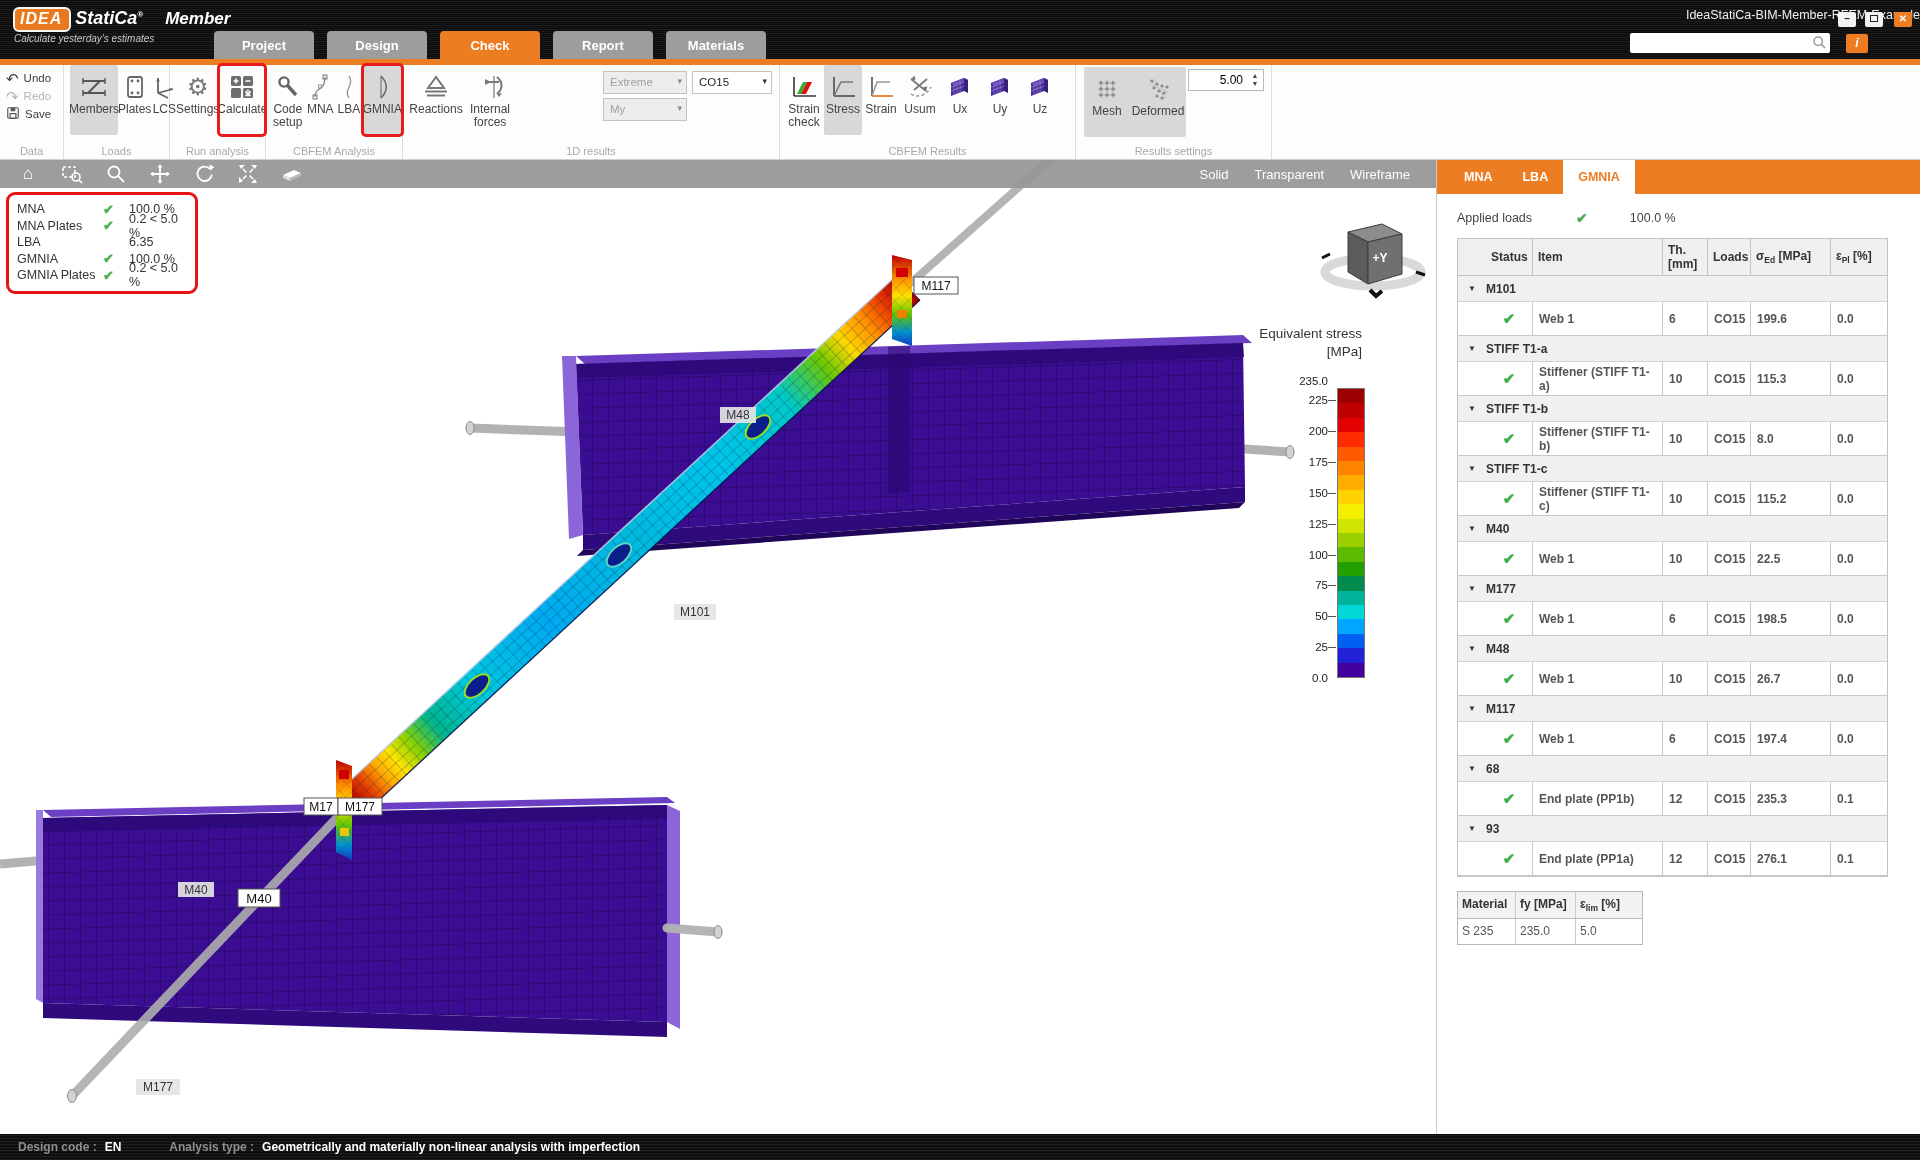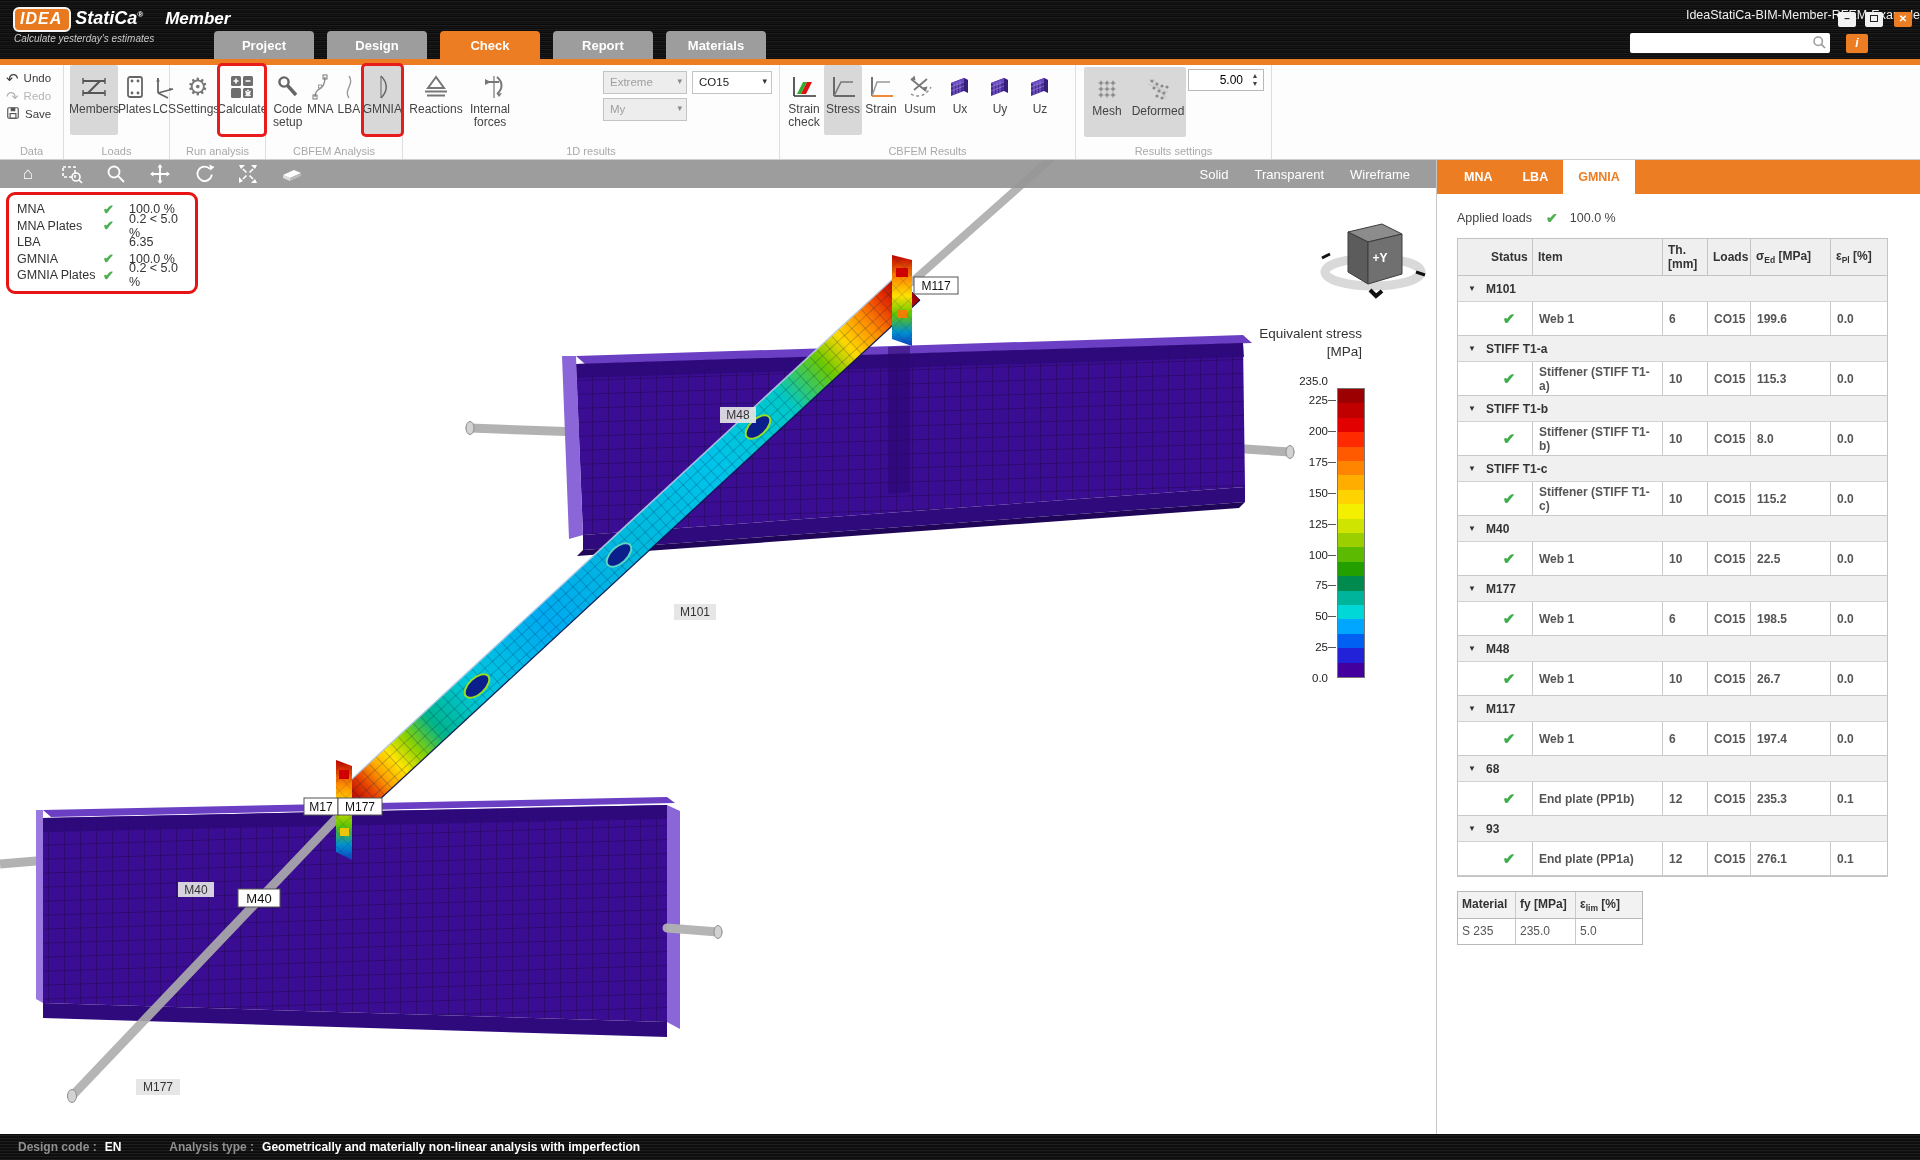--- a/index.html
+++ b/index.html
@@ -84,21 +84,21 @@
   .lg-tick { position:absolute; right:62px; width:46px; text-align:right; font-size:11.5px; color:#222; }
   .lg-dash { position:absolute; left:88px; width:8px; height:1px; background:#555; }
 
   .navcube { position:absolute; left:1318px; top:50px; z-index:2; }
 
   
   .panel { position:absolute; left:1436px; top:0; right:0; height:100%; background:#fff; border-left:1px solid #c8c8c8; }
   .panel-tabs { height:34px; background:#ed7d23; display:flex; align-items:stretch; padding-left:12px; }
   .ptab { color:#fff; font-size:12.5px; font-weight:bold; padding:0 15px; display:flex; align-items:center; cursor:pointer; }
   .ptab.active { background:#fff; color:#ed7d23; }
-  .applied { display:flex; align-items:center; padding:16px 0 12px 20px; font-size:12.5px; color:#444; }
+  .applied { display:flex; align-items:center; padding:16px 0 12px 20px; font-size:12.5px; color:#444;gap:30px; }
   .applied .chk { color:#4caf50; font-weight:bold; font-size:14px; margin:0 12px 0 14px; }
   .rtable { margin-left:20px; width:431px; font-size:12px; color:#333; border:1px solid #c3c3c3; }
   .rt-head { display:grid; grid-template-columns:28px 47px 130px 45px 43px 80px 58px; background:#efefef;
     font-weight:bold; border-bottom:1px solid #c3c3c3; }
   .rt-head > div { padding:4px 5px; border-right:1px solid #c3c3c3; min-height:34px; display:flex; flex-direction:column; justify-content:center; }
   .rt-head > div:first-child, .rt-head > div:last-child { border-right:none; }
   .rt-head > div:last-child { border-right:0; }
   sub.s { font-size:8.5px; font-weight:bold; }
   .rt-group { display:flex; align-items:center; height:26px; background:#f0f0f0; border-bottom:1px solid #d2d2d2; }
   .rt-group .ga { width:28px; text-align:center; font-size:8px; color:#333; }

